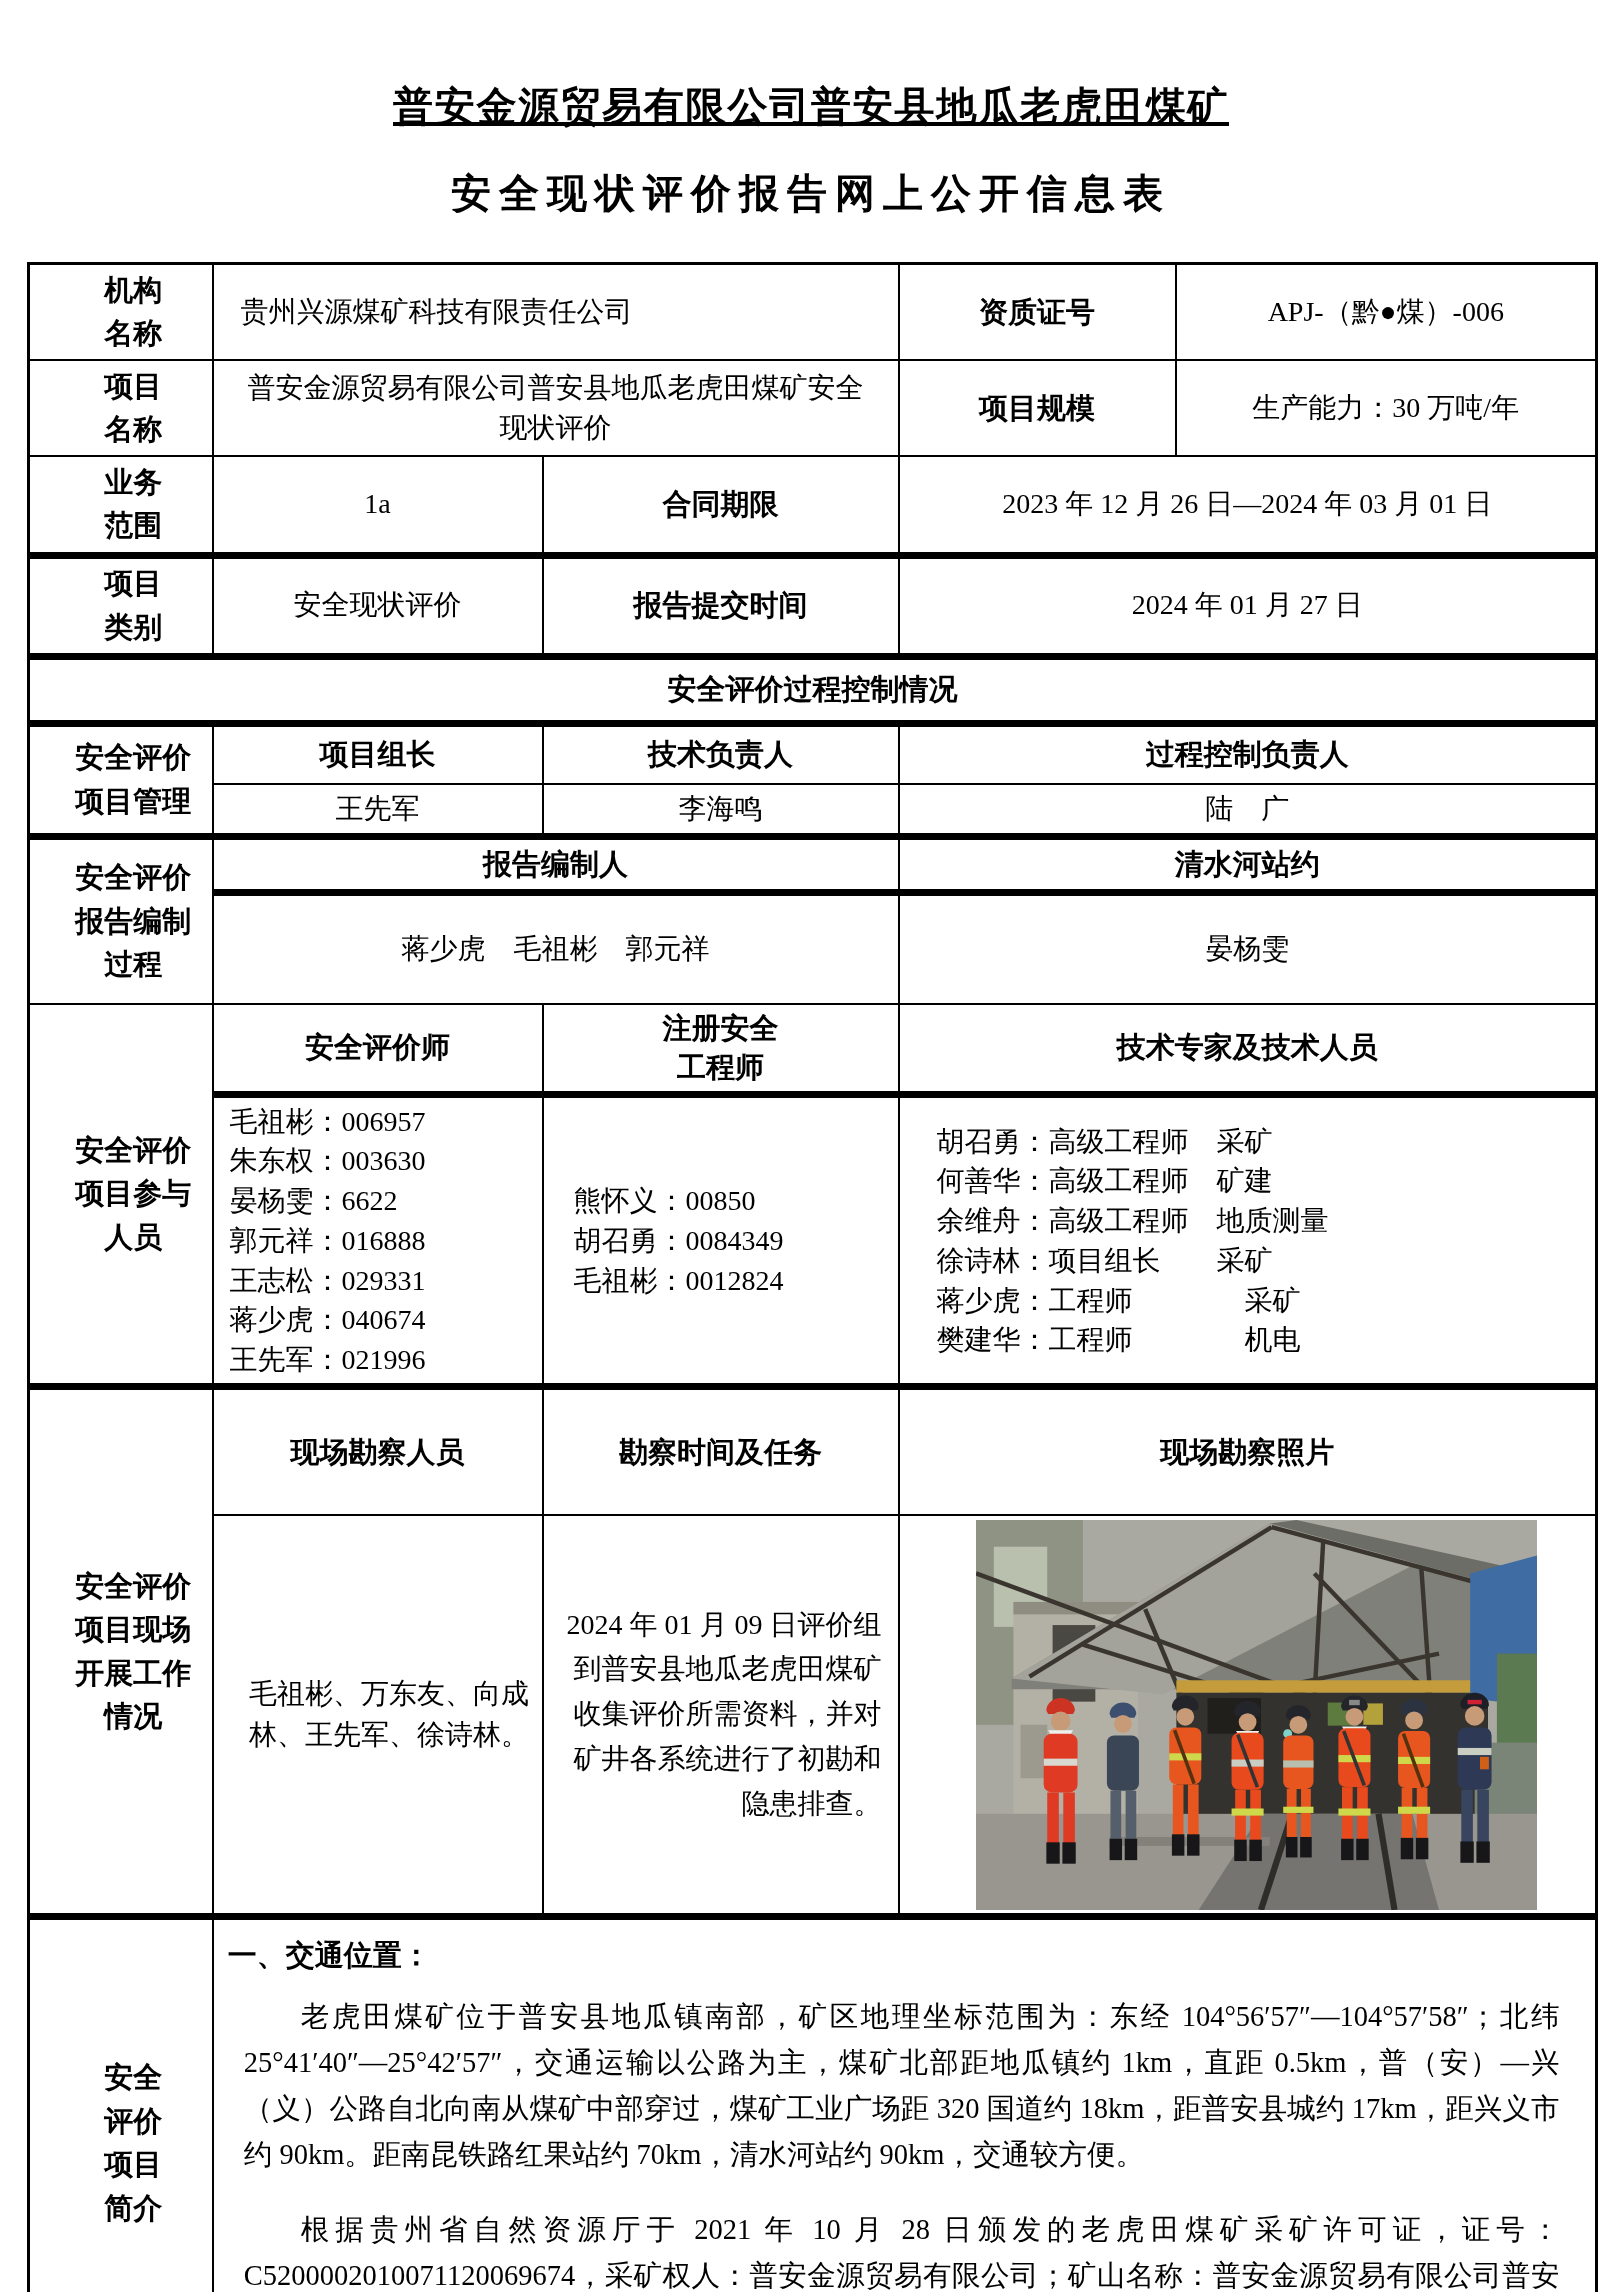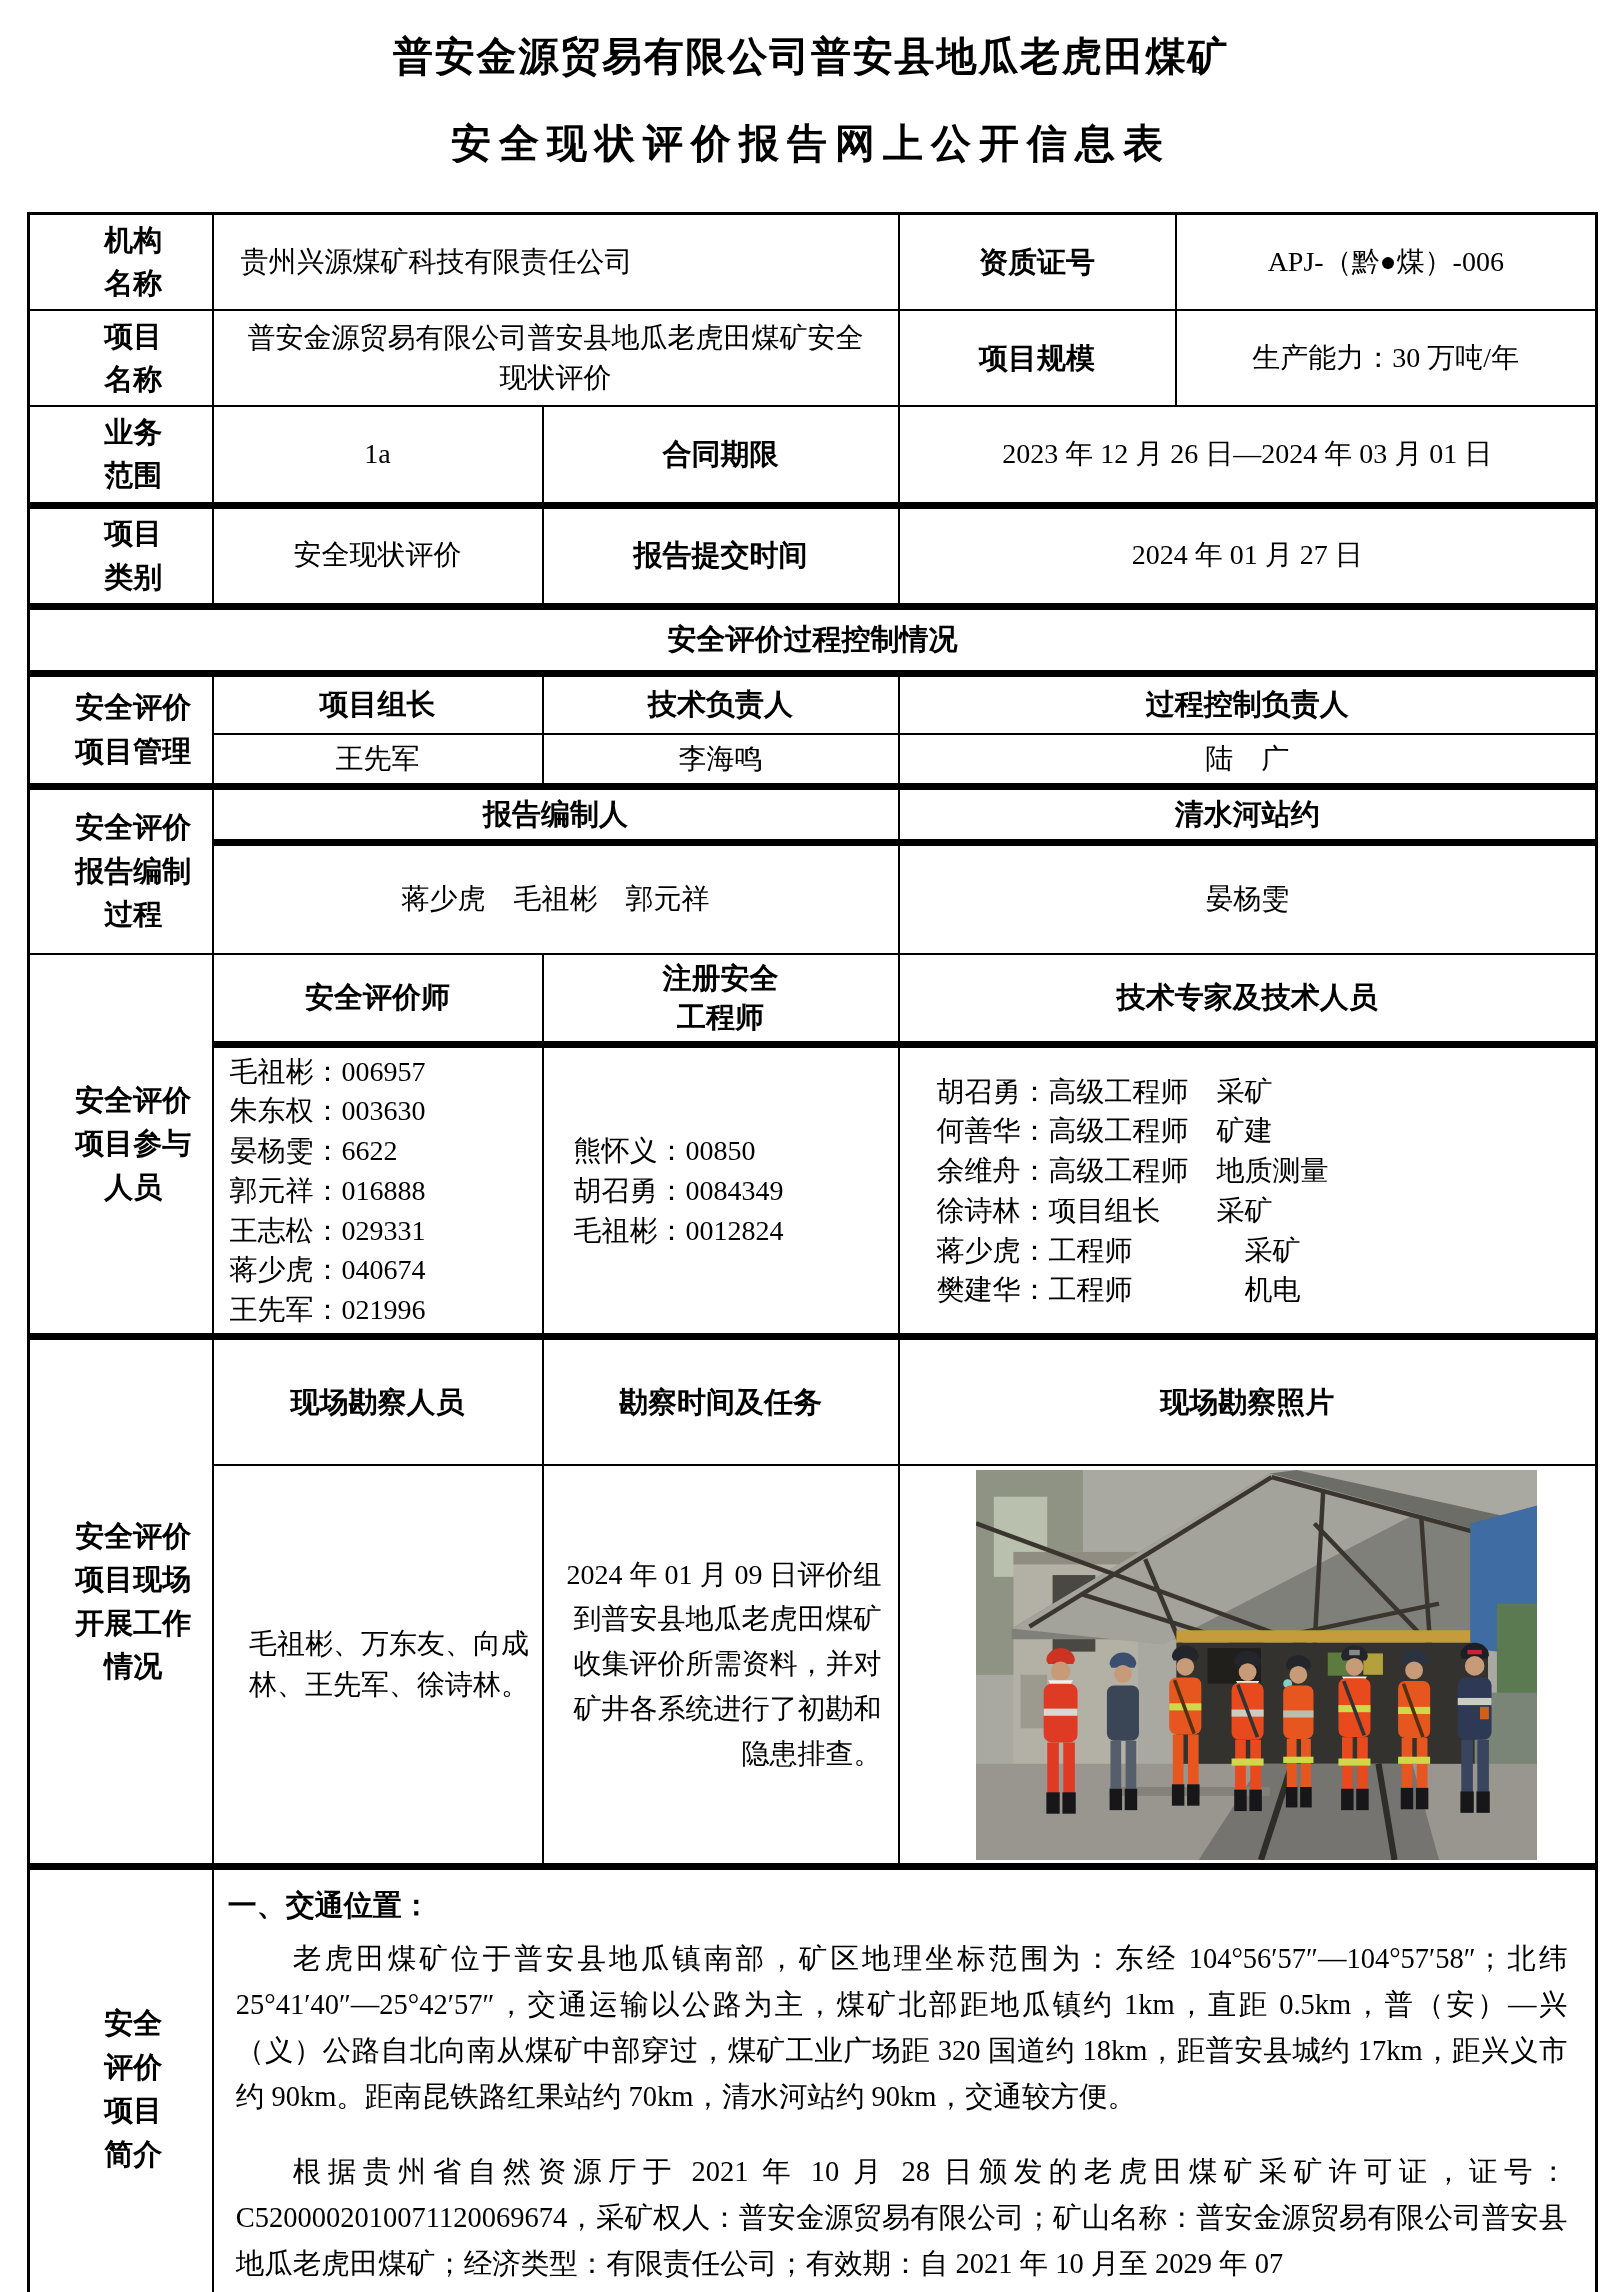--- a/index.html
+++ b/index.html
@@ -2,21 +2,21 @@
 <html style="font-size:14.3px"><head>
 <meta charset="utf-8">
 <style>
   html,body{margin:0;padding:0;}
   body{
     width:1622px;height:2293px;background:#ffffff;color:#000;
     font-family:"Liberation Serif","DejaVu Serif",serif;
     overflow:hidden;
   }
   .title{ text-align:center;font-weight:bold;width:1622px; }
-  #title1{ padding-top:29px;font-size:40px;letter-spacing:1.8px; }
+  #title1{ padding-top:79px;font-size:40px;letter-spacing:1.8px;text-decoration:underline; }
   #title2{ margin-top:32px;font-size:40px;letter-spacing:8px; }
 
   table.main{
     border-collapse:collapse;table-layout:fixed;
     margin:41px 0 0 27px;width:1568px;
     border:3.6px solid #000;
   }
   td{
     border:2.7px solid #000;
     text-align:center;vertical-align:middle;
@@ -28,21 +28,21 @@
   .thick-b td, td.thick-b{ border-bottom-width:7.1px; }
   .left{ text-align:left; }
   .list{ text-align:left;line-height:1.42;padding-left:16px;white-space:pre; }
   .list2{ padding-left:30px; }
   .list3{ padding-left:37px; }
   .staff-cell{ text-align:right;padding:3.6px 12.5px; }
   .task-cell{ text-align:right;padding:3.6px 16px 3.6px 18px;line-height:1.6; }
   .photo-wrap{ width:561px;height:390px;margin:1.8px auto 1.8px 75px; }
   .intro-cell{ text-align:left;vertical-align:top;padding:12.5px 19.6px 5.3px 14.3px;font-size:28.5px; }
   .intro-h{ font-weight:bold;font-size:29px;line-height:1.55; }
-  .para{ text-indent:2em;line-height:1.62;text-align:justify;margin:8px; }
+  .para{ text-indent:2em;line-height:1.62;text-align:justify;margin:16px; }
   .para2{ margin-top:28.5px; }
 </style>
 </head>
 <body>
 
 <div class="title" id="title1">普安金源贸易有限公司普安县地瓜老虎田煤矿</div>
 <div class="title" id="title2">安全现状评价报告网上公开信息表</div>
 
 <table class="main">
   <colgroup>

